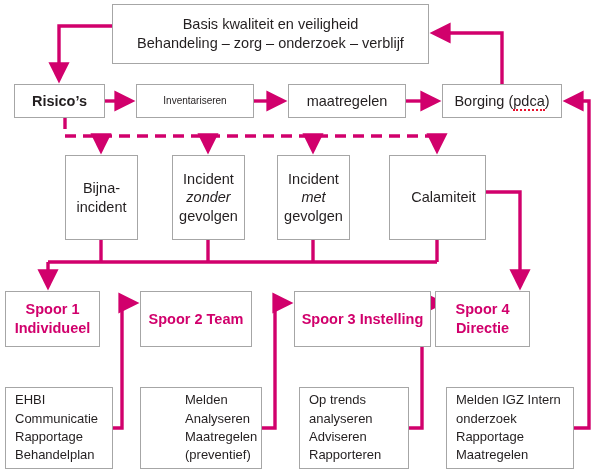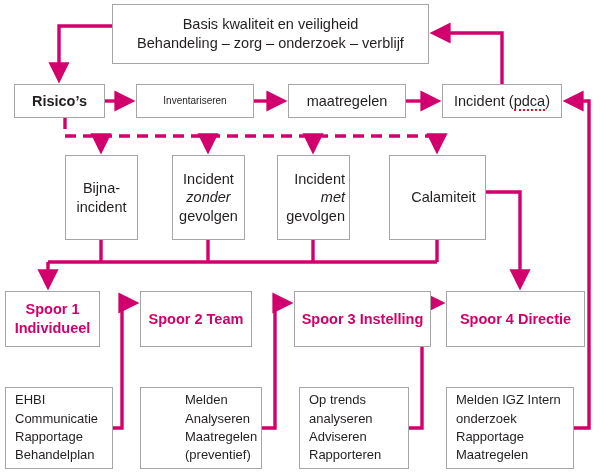--- a/index.html
+++ b/index.html
@@ -46,33 +46,33 @@
   #box-risicos{ left:14px; top:84px; width:91px; height:34px; font-weight:bold; font-size:14.5px; }
   #box-inventariseren{ left:136px; top:84px; width:118px; height:34px; font-size:10px; }
   #box-maatregelen{ left:288px; top:84px; width:118px; height:34px; font-size:14.5px; }
   #box-borging{ left:442px; top:84px; width:120px; height:34px; font-size:14.5px; }
   #box-borging .u{ border-bottom:2px dotted #e8112d; padding-bottom:0px;margin-top:20px; }
 
   
   .inc{ width:73px; height:85px; top:155px; font-size:14.5px; }
   #box-bijna{ left:65px; }
   #box-zonder{ left:172px; }
-  #box-met{ left:277px;text-align:right; }
+  #box-met{ left:277px; }
   #box-calamiteit{ left:389px; width:97px;padding-left:12px; }
   .inc em{ font-style:italic; }
 
   
   .spoor{
     top:291px; height:56px;
     color:#d1006c; font-weight:bold; font-size:14.5px;
   }
   #box-spoor1{ left:5px; width:95px; }
   #box-spoor2{ left:140px; width:112px; }
   #box-spoor3{ left:294px; width:137px; }
-  #box-spoor4{ left:446px; width:139px; }
+  #box-spoor4{ left:435px; width:95px; }
 
   
   .detail{
     top:387px; height:82px;
     justify-content:flex-start;
     text-align:left;
     font-size:13px;
     line-height:1.42;
   }
   .detail .inner{ padding:0 0 0 9px; text-align:left; }
@@ -145,21 +145,21 @@
     <div class="inner">Risico’s</div>
   </div>
   <div class="box" id="box-inventariseren">
     <div class="inner">Inventariseren</div>
   </div>
   <div class="box" id="box-maatregelen">
     <div class="inner">maatregelen</div>
   </div>
   <div class="box" id="box-borging">
     <div class="inner">
-      <span>Incident (</span><span class="u">pdca</span><span>)</span>
+      <span>Borging (</span><span class="u">pdca</span><span>)</span>
     </div>
   </div>
 
   <div class="box inc" id="box-bijna">
     <div class="inner">
       <span class="ln">Bijna-</span>
       <span class="ln">incident</span>
     </div>
   </div>
   <div class="box inc" id="box-zonder">

